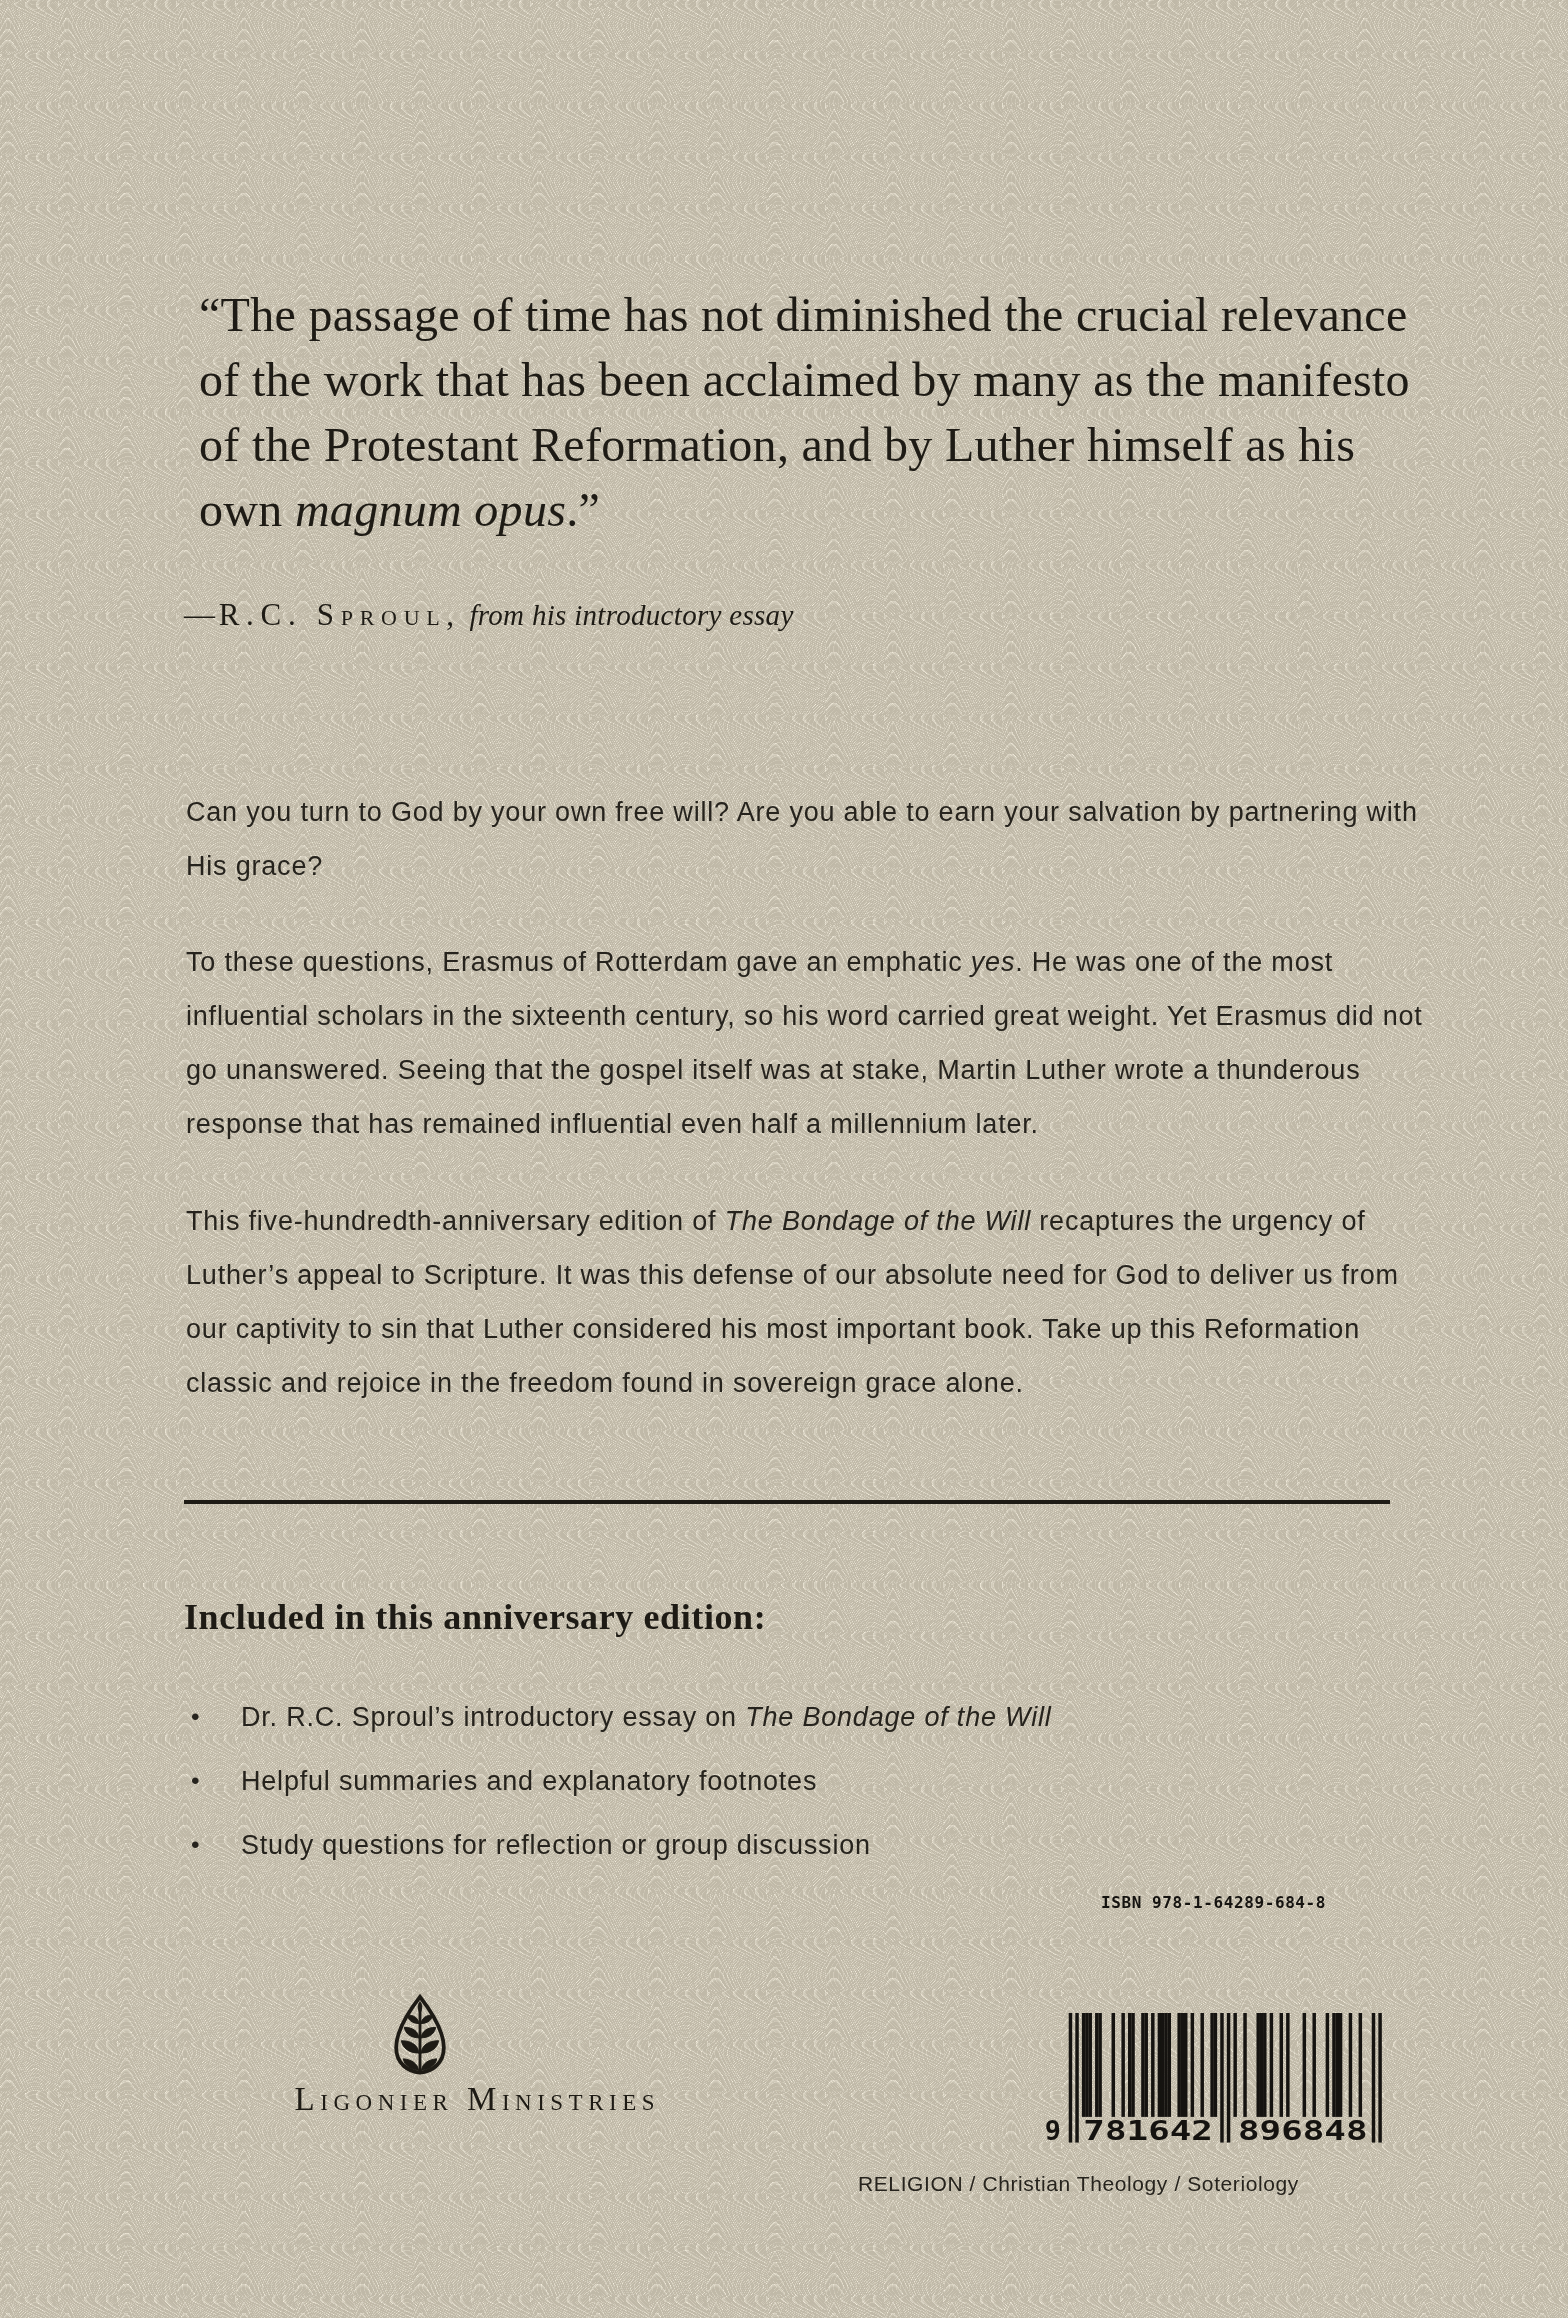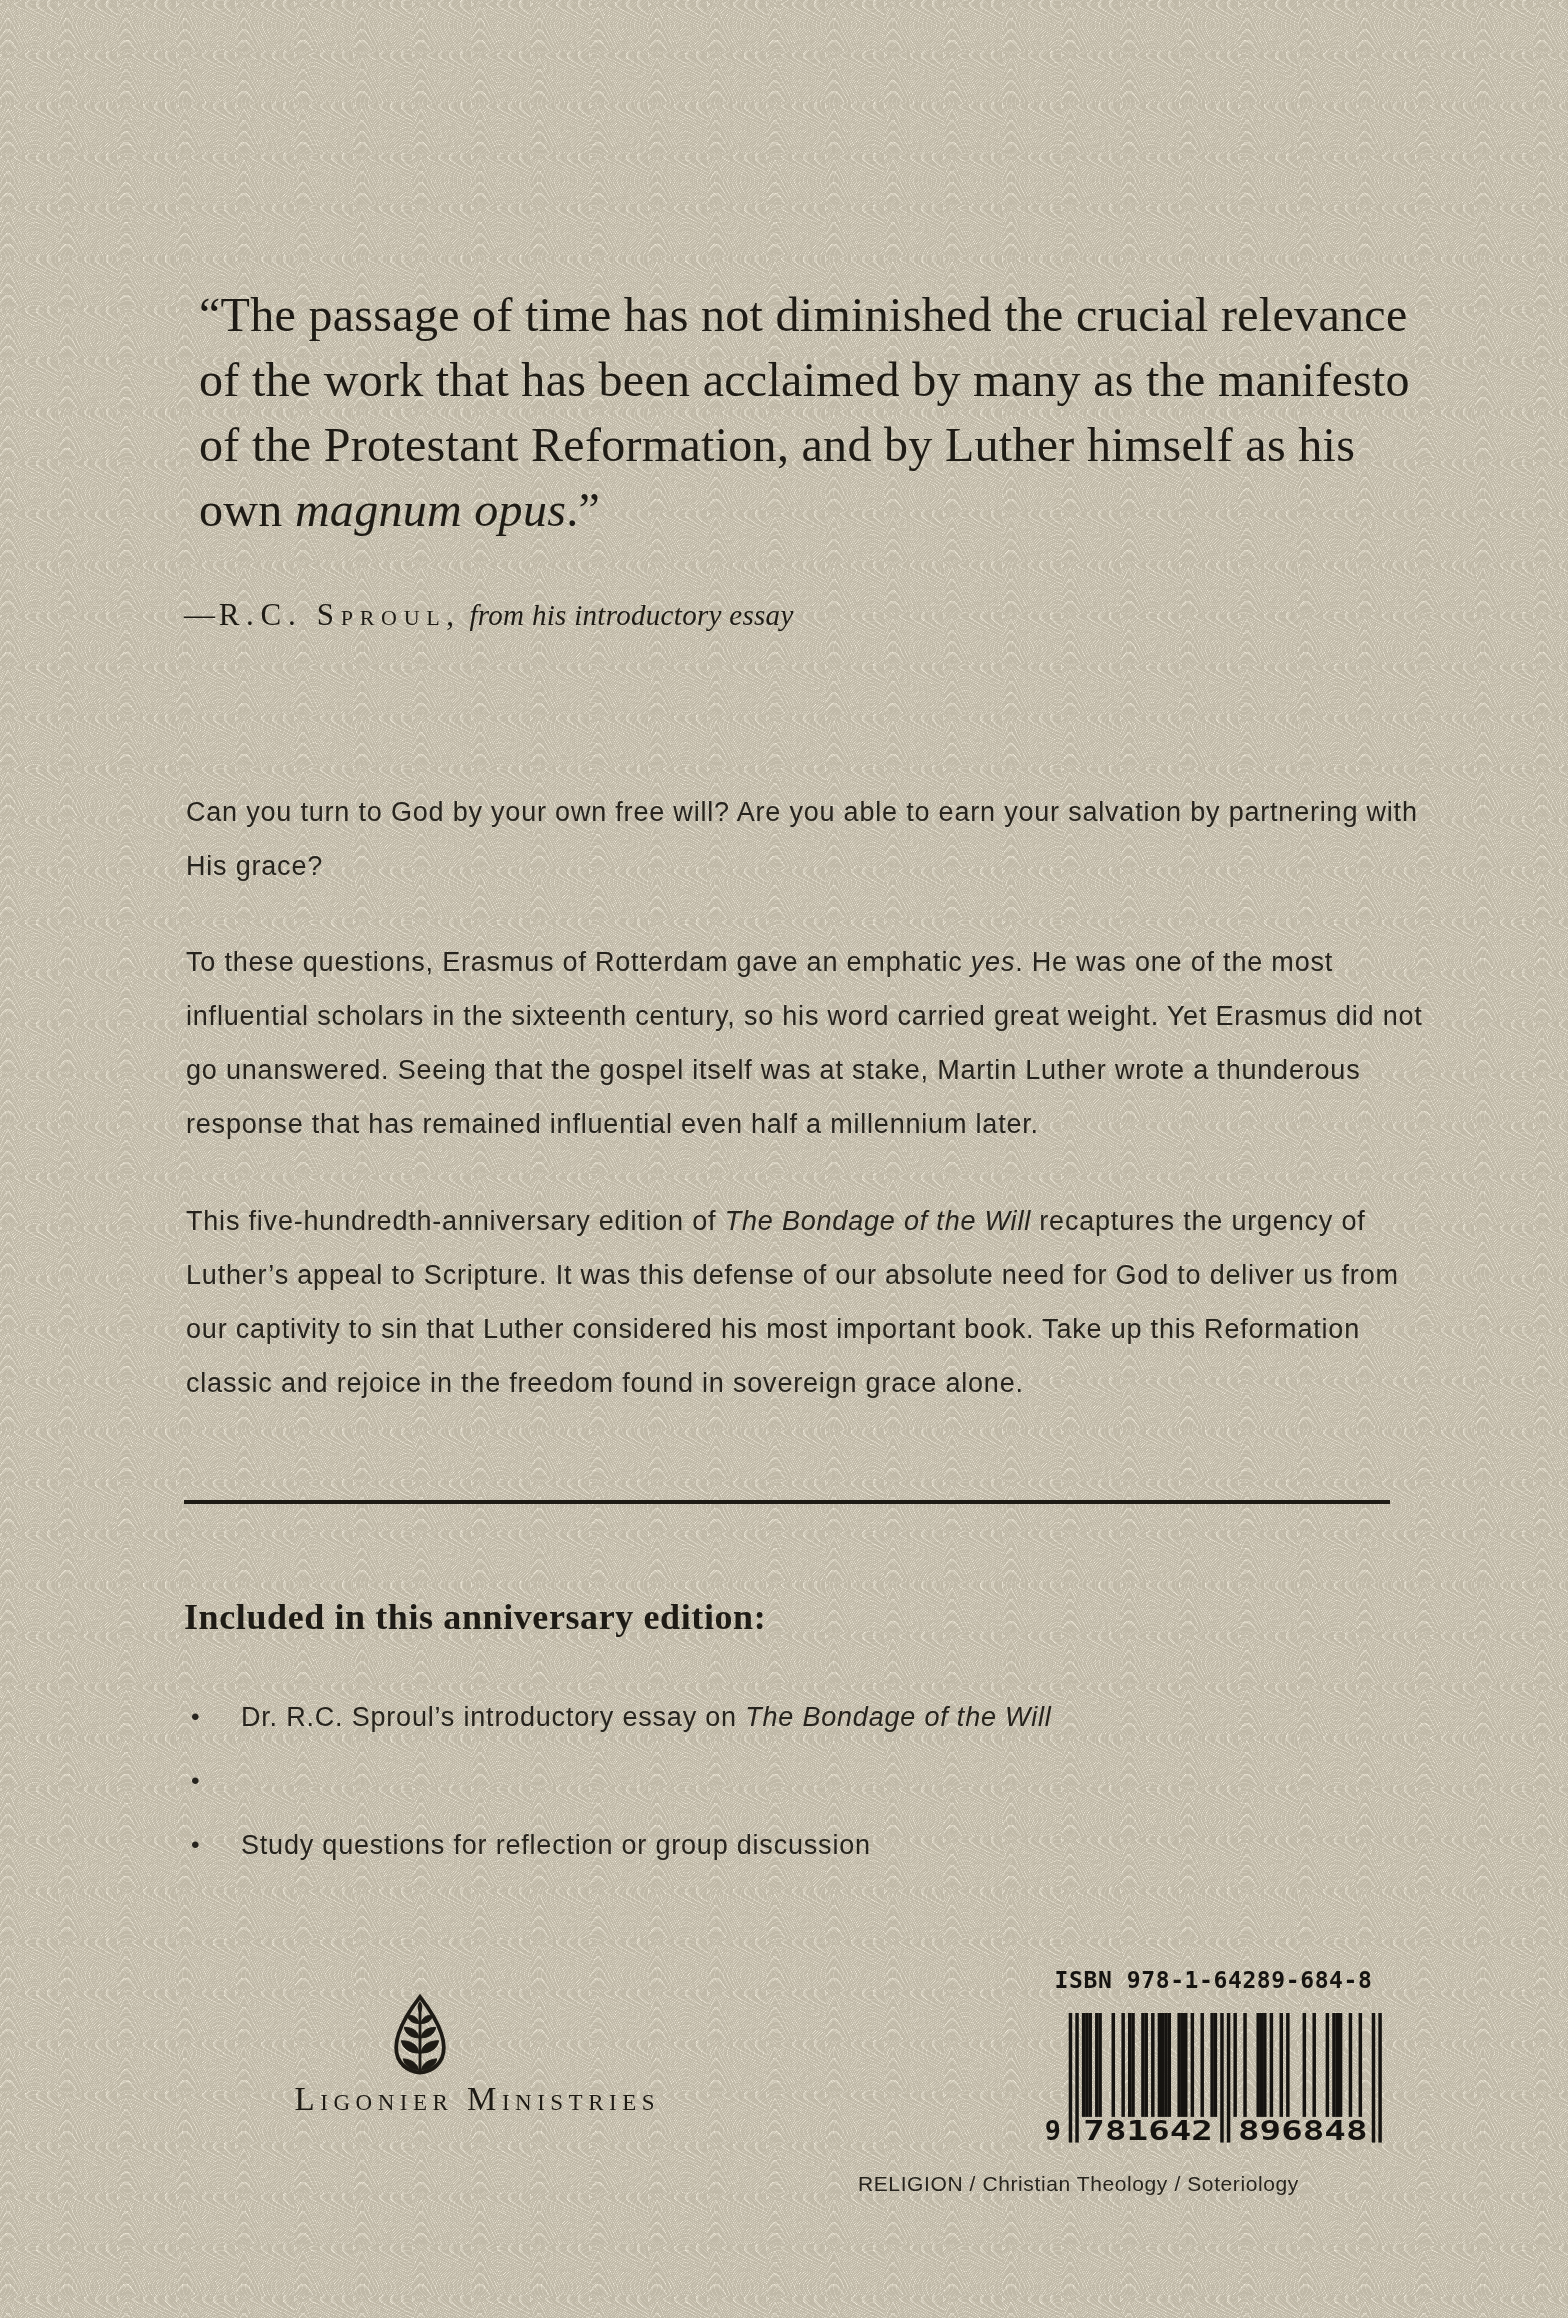--- a/index.html
+++ b/index.html
@@ -68,23 +68,23 @@
   .logo{left:379px; top:1994px; width:82px; height:81px;}
   .logo svg{display:block;width:82px;height:81px;}
   .publisher-name{
     left:183px; top:2081px; width:477px; text-align:right;
     font-family:"Liberation Serif", serif;
     font-variant-caps:small-caps;
     font-size:33px; letter-spacing:5.5px; color:#1e1b15; white-space:nowrap;
   }
   
   .isbn-label{
-    left:1042px; top:1967px; width:343px; text-align:center;
+    left:1042px; top:1893px; width:343px; text-align:center;
     font-family:"DejaVu Sans Mono", monospace;
-    font-size:23px; font-weight:bold; letter-spacing:0.6px; color:#151310; white-space:nowrap;
+    font-size:16px; font-weight:bold; letter-spacing:0.6px; color:#151310; white-space:nowrap;
   }
   .barcode{left:1039px; top:2013px; width:343px; height:132px;}
   .barcode svg{display:block;width:343px;height:132px;}
   .barcode rect{fill:#151310;}
   .barcode text{
     font-family:"DejaVu Sans Mono", monospace;
     font-size:44px; font-weight:bold; fill:#151310;
   }
   .category{
     left:858px; top:2172px; width:527px; 
@@ -119,20 +119,21 @@
 
   <div class="abs included-heading">Included in this anniversary edition:</div>
 
   <ul class="abs bullets">
     <li>
       <span class="dot">•</span>
       <span><span>Dr. R.C. Sproul’s introductory essay on </span><span class="it">The Bondage of the Will</span></span>
     </li>
     <li>
       <span class="dot">•</span>
+      <span>Helpful summaries and explanatory footnotes</span>
     </li>
     <li>
       <span class="dot">•</span>
       <span>Study questions for reflection or group discussion</span>
     </li>
   </ul>
 
   <div class="abs logo">
     <svg viewBox="0 0 130 170" fill="none" stroke="#1e1b15" stroke-linecap="round">
       <path d="M65 6 C40 38 15 80 15 113 C15 146 40 163 65 165 C90 163 115 146 115 113 C115 80 90 38 65 6 Z" stroke-width="8"></path>

